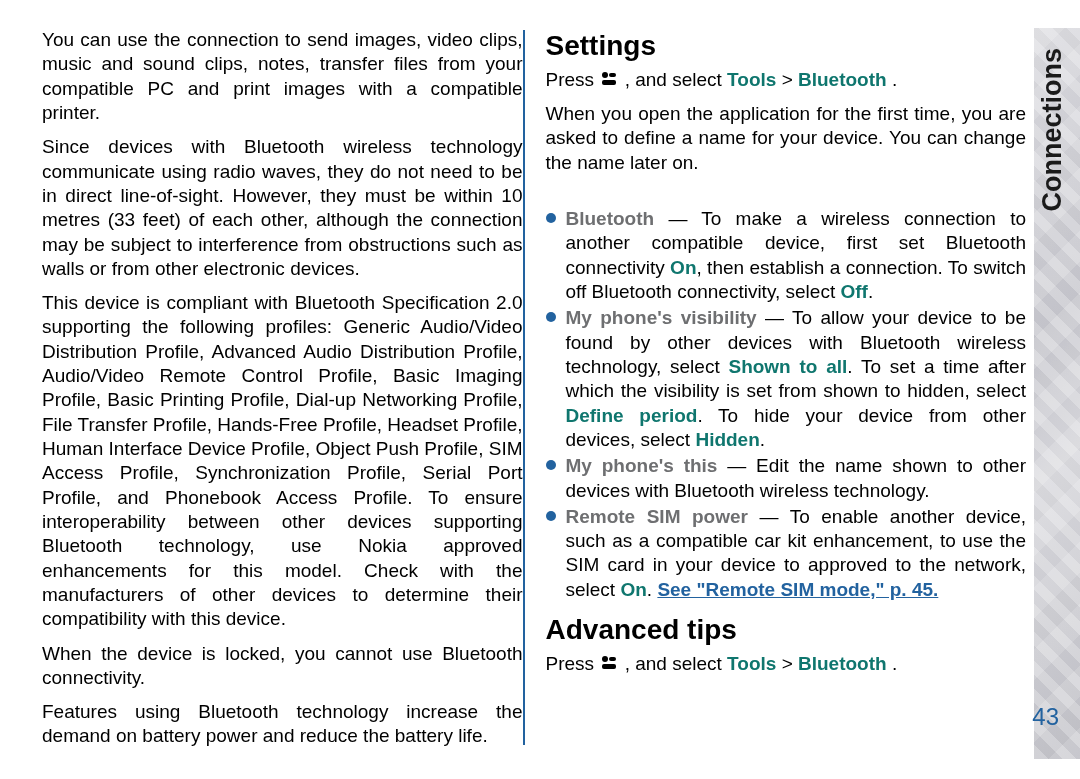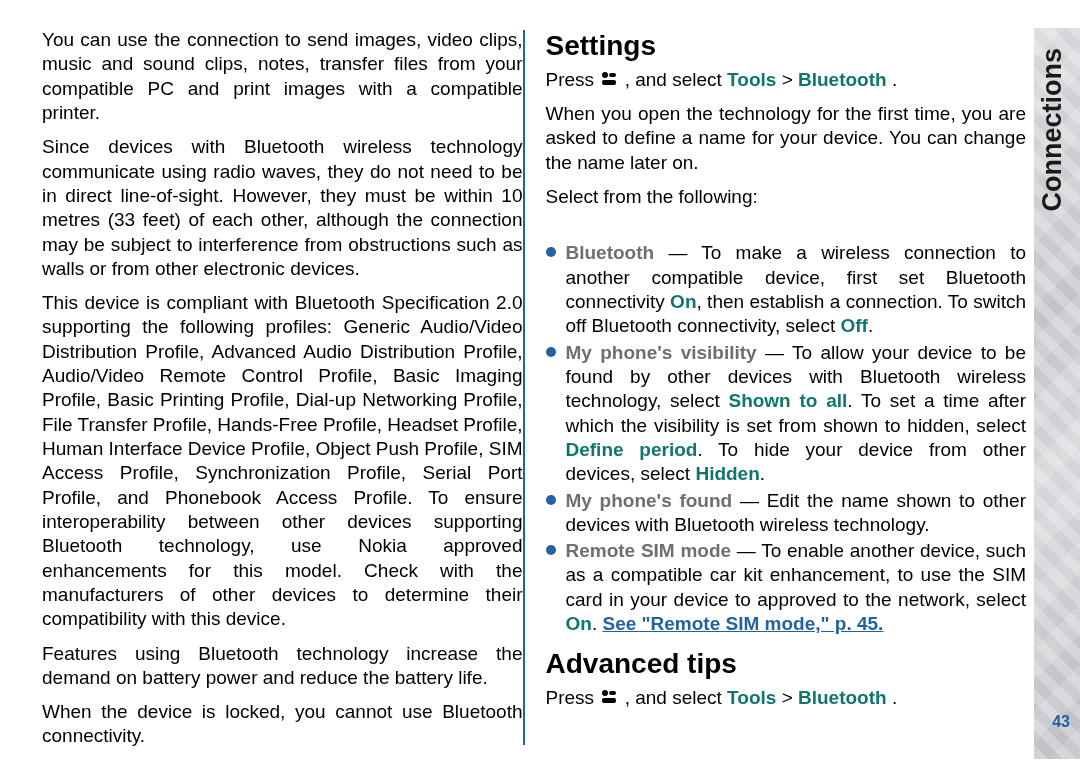--- a/index.html
+++ b/index.html
@@ -68,36 +68,36 @@
   .sidelabel {
     position: absolute;
     right: 12px; top: 20px;
     font-size: 27px; font-weight: 700;
     color: #1a1a1a;
     writing-mode: vertical-rl;
     transform: rotate(180deg);
   }
   .pagenum {
     position: absolute;
-    right: 10px; bottom: 28px;
-    font-size: 16px; font-weight: 700;
+    right: 21px; bottom: 28px;
+    font-size: 24px; font-weight: 400;
     color: #22629f;
   }
 </style>
 </head>
 <body>
 
 <div class="page">
 
   <div class="col col-left">
     <p>You can use the connection to send images, video clips, music and sound clips, notes, transfer files from your compatible PC and print images with a compatible printer.</p>
     <p>Since devices with Bluetooth wireless technology communicate using radio waves, they do not need to be in direct line-of-sight. However, they must be within 10 metres (33 feet) of each other, although the connection may be subject to interference from obstructions such as walls or from other electronic devices.</p>
     <p>This device is compliant with Bluetooth Specification 2.0 supporting the following profiles: Generic Audio/Video Distribution Profile, Advanced Audio Distribution Profile, Audio/Video Remote Control Profile, Basic Imaging Profile, Basic Printing Profile, Dial-up Networking Profile, File Transfer Profile, Hands-Free Profile, Headset Profile, Human Interface Device Profile, Object Push Profile, SIM Access Profile, Synchronization Profile, Serial Port Profile, and Phonebook Access Profile. To ensure interoperability between other devices supporting Bluetooth technology, use Nokia approved enhancements for this model. Check with the manufacturers of other devices to determine their compatibility with this device.</p>
+    <p>When the device is locked, you cannot use Bluetooth connectivity.</p>
     <p>Features using Bluetooth technology increase the demand on battery power and reduce the battery life.</p>
-    <p>When the device is locked, you cannot use Bluetooth connectivity.</p>
   </div>
 
   <div class="divider"></div>
 
   <div class="col col-right">
     <h2>Settings</h2>
     <p class="lead">
       <span>Press </span>
       <span class="icon-key">
         <svg viewBox="0 0 20 18">
@@ -107,39 +107,38 @@
               <rect x="3" y="10" width="14" height="5" rx="2"></rect>
             </g>
           </svg>
       </span>
       <span> , and select </span>
       <span class="gray-bold">Tools</span>
       <span> &gt; </span>
       <span class="gray-bold">Bluetooth</span>
       <span>.</span>
     </p>
-    <p>When you open the technology for the first time, you are asked to define a name for your device. You can change the name later on.</p>
-    <p>Select from the following:</p>
+    <p>When you open the application for the first time, you are asked to define a name for your device. You can change the name later on.</p>
 
     <ul>
       <li>
         <span class="dot"></span>
         <span class="term">Bluetooth</span><span> — </span><span>To make a wireless connection to another compatible device, first set Bluetooth connectivity </span><span class="gray-bold">On</span><span>, then establish a connection. To switch off Bluetooth connectivity, select </span><span class="gray-bold">Off</span><span>.</span>
       </li>
       <li>
         <span class="dot"></span>
         <span class="term">My phone's visibility</span><span> — </span><span>To allow your device to be found by other devices with Bluetooth wireless technology, select </span><span class="gray-bold">Shown to all</span><span>. To set a time after which the visibility is set from shown to hidden, select </span><span class="gray-bold">Define period</span><span>. To hide your device from other devices, select </span><span class="gray-bold">Hidden</span><span>.</span>
       </li>
       <li>
         <span class="dot"></span>
-        <span class="term">My phone's found</span><span> — </span><span>Edit the name shown to other devices with Bluetooth wireless technology.</span>
+        <span class="term">My phone's this</span><span> — </span><span>Edit the name shown to other devices with Bluetooth wireless technology.</span>
       </li>
       <li>
         <span class="dot"></span>
-        <span class="term">Remote SIM mode</span><span> — </span><span>To enable another device, such as a compatible car kit enhancement, to use the SIM card in your device to approved to the network, select </span><span class="gray-bold">On</span><span>. </span><span class="link">See "Remote SIM mode," p. 45.</span>
+        <span class="term">Remote SIM power</span><span> — </span><span>To enable another device, such as a compatible car kit enhancement, to use the SIM card in your device to approved to the network, select </span><span class="gray-bold">On</span><span>. </span><span class="link">See "Remote SIM mode," p. 45.</span>
       </li>
     </ul>
 
     <h2>Advanced tips</h2>
     <p class="lead">
       <span>Press </span>
       <span class="icon-key">
         <svg viewBox="0 0 20 18">
             <g fill="#000">
               <circle cx="6" cy="5" r="3"></circle>

